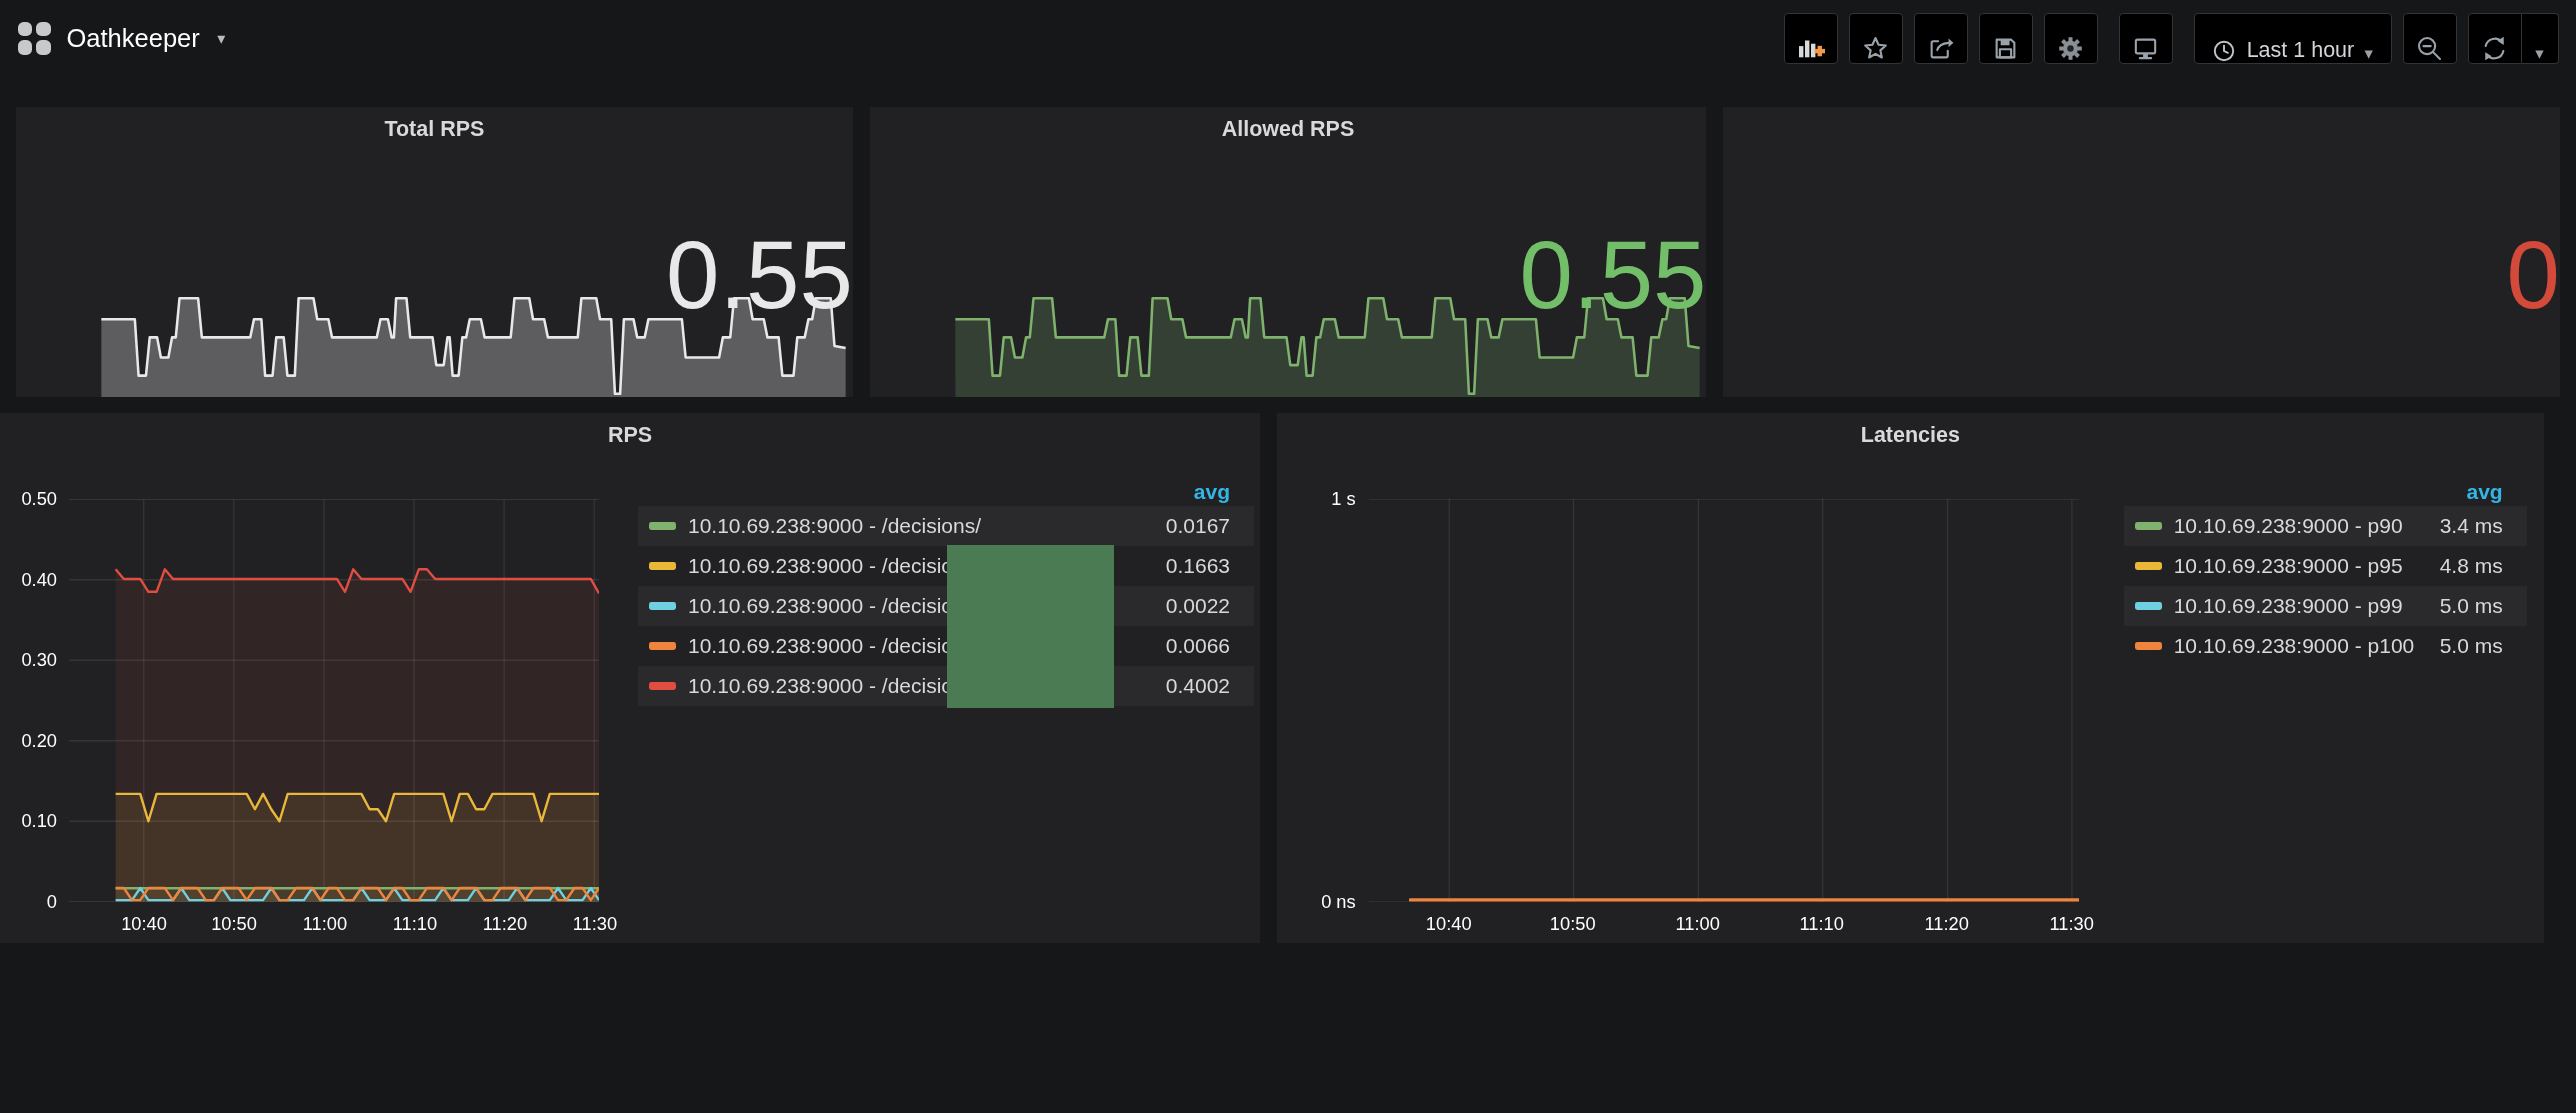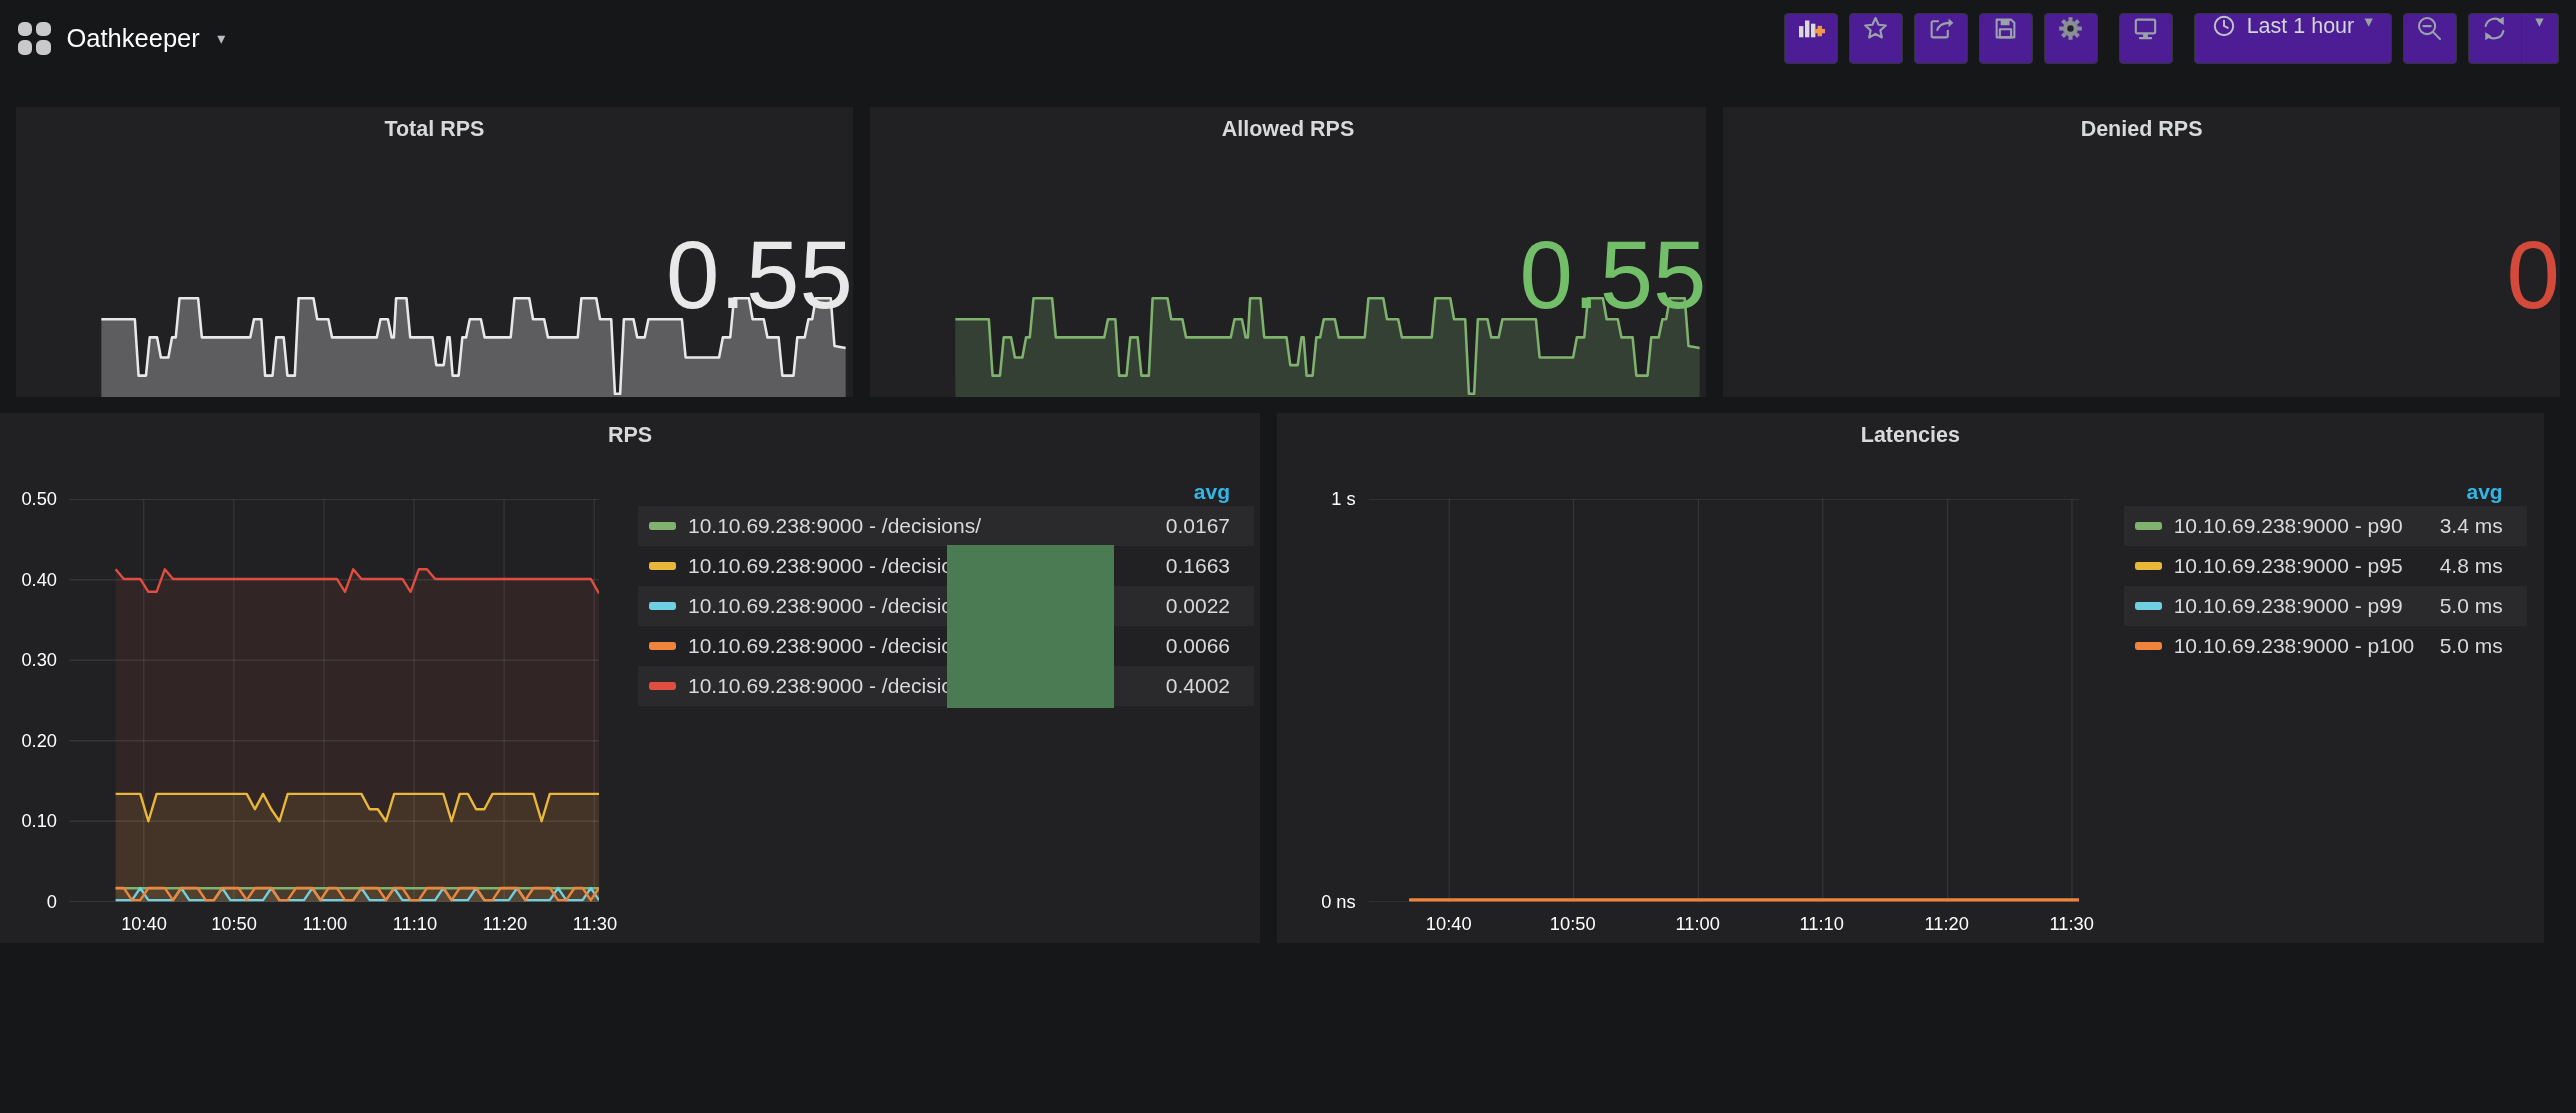--- a/index.html
+++ b/index.html
@@ -10,22 +10,22 @@
   }
   
   .navbar { position:absolute; left:0; top:0; width:2576px; height:76px;
     display:flex; align-items:center; justify-content:space-between; padding:0 17.5px; }
   .nav-left { display:flex; align-items:center; gap:16px; }
   .apps-icon { width:33px; height:33px; display:grid; grid-template-columns:1fr 1fr; gap:4px; cursor:pointer; }
   .apps-icon span { background:#c9c9cb; border-radius:5.6px; }
   .dash-title { font-size:25.5px; font-weight:500; color:#ffffff; cursor:pointer; }
   .title-caret { font-size:16px; color:#b9bcc0; margin-left:1.6px; cursor:pointer; }
   .nav-right { display:flex; align-items:center; }
-  .tb-btn { height:51px; min-width:54px; background:#4c1d95; border:0.8px solid #313439;
-    border-radius:4px; display:flex; align-items:flex-start; justify-content:center; cursor:pointer; }
+  .tb-btn { height:51px; min-width:54px; background:#000000; border:0.8px solid #313439;
+    border-radius:4px; display:flex; align-items:flex-end; justify-content:center; cursor:pointer; }
   .tb-btn + .tb-btn { margin-left:11px; }
   .sp { width:21px; }
   .time-btn { padding:0 17.5px; gap:10.4px; font-size:21.5px; font-weight:500; color:#d3d5d8; }
   .caret-glyph { font-size:16.7px; color:#9aa0a6; line-height:1; }
   .refresh-group { display:flex; margin-left:11px; }
   .refresh-group .tb-btn { margin-left:0; }
   .refresh-group .tb-btn:first-child { border-radius:4px 0 0 4px; }
   .refresh-group .tb-btn:last-child { border-radius:0 4px 4px 0; border-left:none; min-width:37px; }
   .icon-stroke { stroke:#9aa2ab; stroke-width:2.6; fill:none; stroke-linecap:round; stroke-linejoin:round; }
   
@@ -169,21 +169,20 @@
   </div>
   <div class="panel stat-panel">
     <div class="panel-title">Allowed RPS</div>
     <div class="stat-value" style="color: rgb(115, 191, 105);">0.55</div>
     <div class="spark"><svg width="745" height="102" viewBox="0 0 934 128">
           <path d="M0.0,30.4 L42.0,30.4 L46.7,101.2 L56.0,101.2 L60.7,53.2 L70.0,53.2 L74.7,78.4 L84.1,78.4 L88.7,53.2 L93.4,53.2 L98.1,4.0 L121.4,4.0 L126.1,53.2 L186.8,53.2 L191.5,30.4 L200.8,30.4 L205.5,101.2 L214.8,101.2 L219.5,53.2 L228.8,53.2 L233.5,101.2 L242.8,101.2 L247.5,4.0 L266.2,4.0 L270.9,30.4 L284.9,30.4 L289.5,53.2 L345.6,53.2 L350.3,30.4 L359.6,30.4 L364.3,53.2 L367.1,53.2 L369.9,4.0 L382.9,4.0 L387.6,53.2 L415.6,53.2 L420.3,88.0 L429.6,88.0 L434.3,53.2 L437.1,53.2 L440.8,101.2 L448.3,101.2 L453.0,53.2 L457.7,53.2 L462.3,30.4 L476.3,30.4 L481.0,53.2 L513.7,53.2 L518.4,4.0 L537.0,4.0 L541.7,30.4 L555.7,30.4 L560.4,53.2 L597.8,53.2 L602.4,4.0 L621.1,4.0 L625.8,30.4 L639.8,30.4 L644.5,124.0 L651.0,124.0 L655.7,30.4 L667.8,30.4 L672.5,53.2 L681.8,53.2 L686.5,30.4 L728.5,30.4 L733.2,78.4 L775.2,78.4 L779.9,53.2 L789.2,53.2 L793.9,4.0 L812.6,4.0 L817.3,30.4 L831.3,30.4 L835.9,53.2 L849.9,53.2 L854.6,101.2 L868.6,101.2 L873.3,53.2 L882.6,53.2 L887.3,30.4 L892.0,30.4 L896.6,4.0 L915.3,4.0 L920.0,64.0 L934.0,66.4 L934,128 L0,128 Z" fill="rgba(126,178,109,0.22)" stroke="none"></path>
           <path d="M0.0,30.4 L42.0,30.4 L46.7,101.2 L56.0,101.2 L60.7,53.2 L70.0,53.2 L74.7,78.4 L84.1,78.4 L88.7,53.2 L93.4,53.2 L98.1,4.0 L121.4,4.0 L126.1,53.2 L186.8,53.2 L191.5,30.4 L200.8,30.4 L205.5,101.2 L214.8,101.2 L219.5,53.2 L228.8,53.2 L233.5,101.2 L242.8,101.2 L247.5,4.0 L266.2,4.0 L270.9,30.4 L284.9,30.4 L289.5,53.2 L345.6,53.2 L350.3,30.4 L359.6,30.4 L364.3,53.2 L367.1,53.2 L369.9,4.0 L382.9,4.0 L387.6,53.2 L415.6,53.2 L420.3,88.0 L429.6,88.0 L434.3,53.2 L437.1,53.2 L440.8,101.2 L448.3,101.2 L453.0,53.2 L457.7,53.2 L462.3,30.4 L476.3,30.4 L481.0,53.2 L513.7,53.2 L518.4,4.0 L537.0,4.0 L541.7,30.4 L555.7,30.4 L560.4,53.2 L597.8,53.2 L602.4,4.0 L621.1,4.0 L625.8,30.4 L639.8,30.4 L644.5,124.0 L651.0,124.0 L655.7,30.4 L667.8,30.4 L672.5,53.2 L681.8,53.2 L686.5,30.4 L728.5,30.4 L733.2,78.4 L775.2,78.4 L779.9,53.2 L789.2,53.2 L793.9,4.0 L812.6,4.0 L817.3,30.4 L831.3,30.4 L835.9,53.2 L849.9,53.2 L854.6,101.2 L868.6,101.2 L873.3,53.2 L882.6,53.2 L887.3,30.4 L892.0,30.4 L896.6,4.0 L915.3,4.0 L920.0,64.0 L934.0,66.4" fill="none" stroke="#7eb26d" stroke-width="3.2" stroke-linejoin="round"></path>
         </svg></div>
   </div>
   <div class="panel stat-panel">
-    <div class="panel-title">Denied RPS</div>
     <div class="stat-value" style="color: rgb(212, 74, 58);">0</div>
   </div>
 </div>
 
 <div class="row2">
   <div class="panel" id="rps-panel">
     <div class="panel-title">RPS</div>
     <div class="plot" id="rps-plot"><svg width="530" height="403" viewBox="0 0 665 505">
           <path d="M58.5,87.9 L68.8,100.0 L79.1,100.0 L89.4,100.0 L99.6,116.1 L109.9,116.1 L120.2,87.9 L130.5,100.0 L140.8,100.0 L151.0,100.0 L161.3,100.0 L171.6,100.0 L181.9,100.0 L192.2,100.0 L202.4,100.0 L212.7,100.0 L223.0,100.0 L233.3,100.0 L243.5,100.0 L253.8,100.0 L264.1,100.0 L274.4,100.0 L284.7,100.0 L294.9,100.0 L305.2,100.0 L315.5,100.0 L325.8,100.0 L336.1,100.0 L346.3,116.1 L356.6,87.9 L366.9,100.0 L377.2,100.0 L387.5,100.0 L397.7,100.0 L408.0,100.0 L418.3,100.0 L428.6,116.1 L438.9,87.9 L449.1,87.9 L459.4,100.0 L469.7,100.0 L480.0,100.0 L490.3,100.0 L500.5,100.0 L510.8,100.0 L521.1,100.0 L531.4,100.0 L541.6,100.0 L551.9,100.0 L562.2,100.0 L572.5,100.0 L582.8,100.0 L593.0,100.0 L603.3,100.0 L613.6,100.0 L623.9,100.0 L634.2,100.0 L644.4,100.0 L654.7,100.0 L665.0,118.2 L665.0,505 L58.5,505 Z" fill="#e24d42" fill-opacity="0.085" stroke="none"></path>
           <path d="M58.5,369.7 L68.8,369.7 L79.1,369.7 L89.4,369.7 L99.6,404.0 L109.9,369.7 L120.2,369.7 L130.5,369.7 L140.8,369.7 L151.0,369.7 L161.3,369.7 L171.6,369.7 L181.9,369.7 L192.2,369.7 L202.4,369.7 L212.7,369.7 L223.0,369.7 L233.3,388.9 L243.5,369.7 L253.8,388.9 L264.1,404.0 L274.4,369.7 L284.7,369.7 L294.9,369.7 L305.2,369.7 L315.5,369.7 L325.8,369.7 L336.1,369.7 L346.3,369.7 L356.6,369.7 L366.9,369.7 L377.2,388.9 L387.5,388.9 L397.7,404.0 L408.0,369.7 L418.3,369.7 L428.6,369.7 L438.9,369.7 L449.1,369.7 L459.4,369.7 L469.7,369.7 L480.0,404.0 L490.3,369.7 L500.5,369.7 L510.8,388.9 L521.1,388.9 L531.4,369.7 L541.6,369.7 L551.9,369.7 L562.2,369.7 L572.5,369.7 L582.8,369.7 L593.0,404.0 L603.3,369.7 L613.6,369.7 L623.9,369.7 L634.2,369.7 L644.4,369.7 L654.7,369.7 L665.0,369.7 L665.0,505 L58.5,505 Z" fill="#eab839" fill-opacity="0.1" stroke="none"></path>

